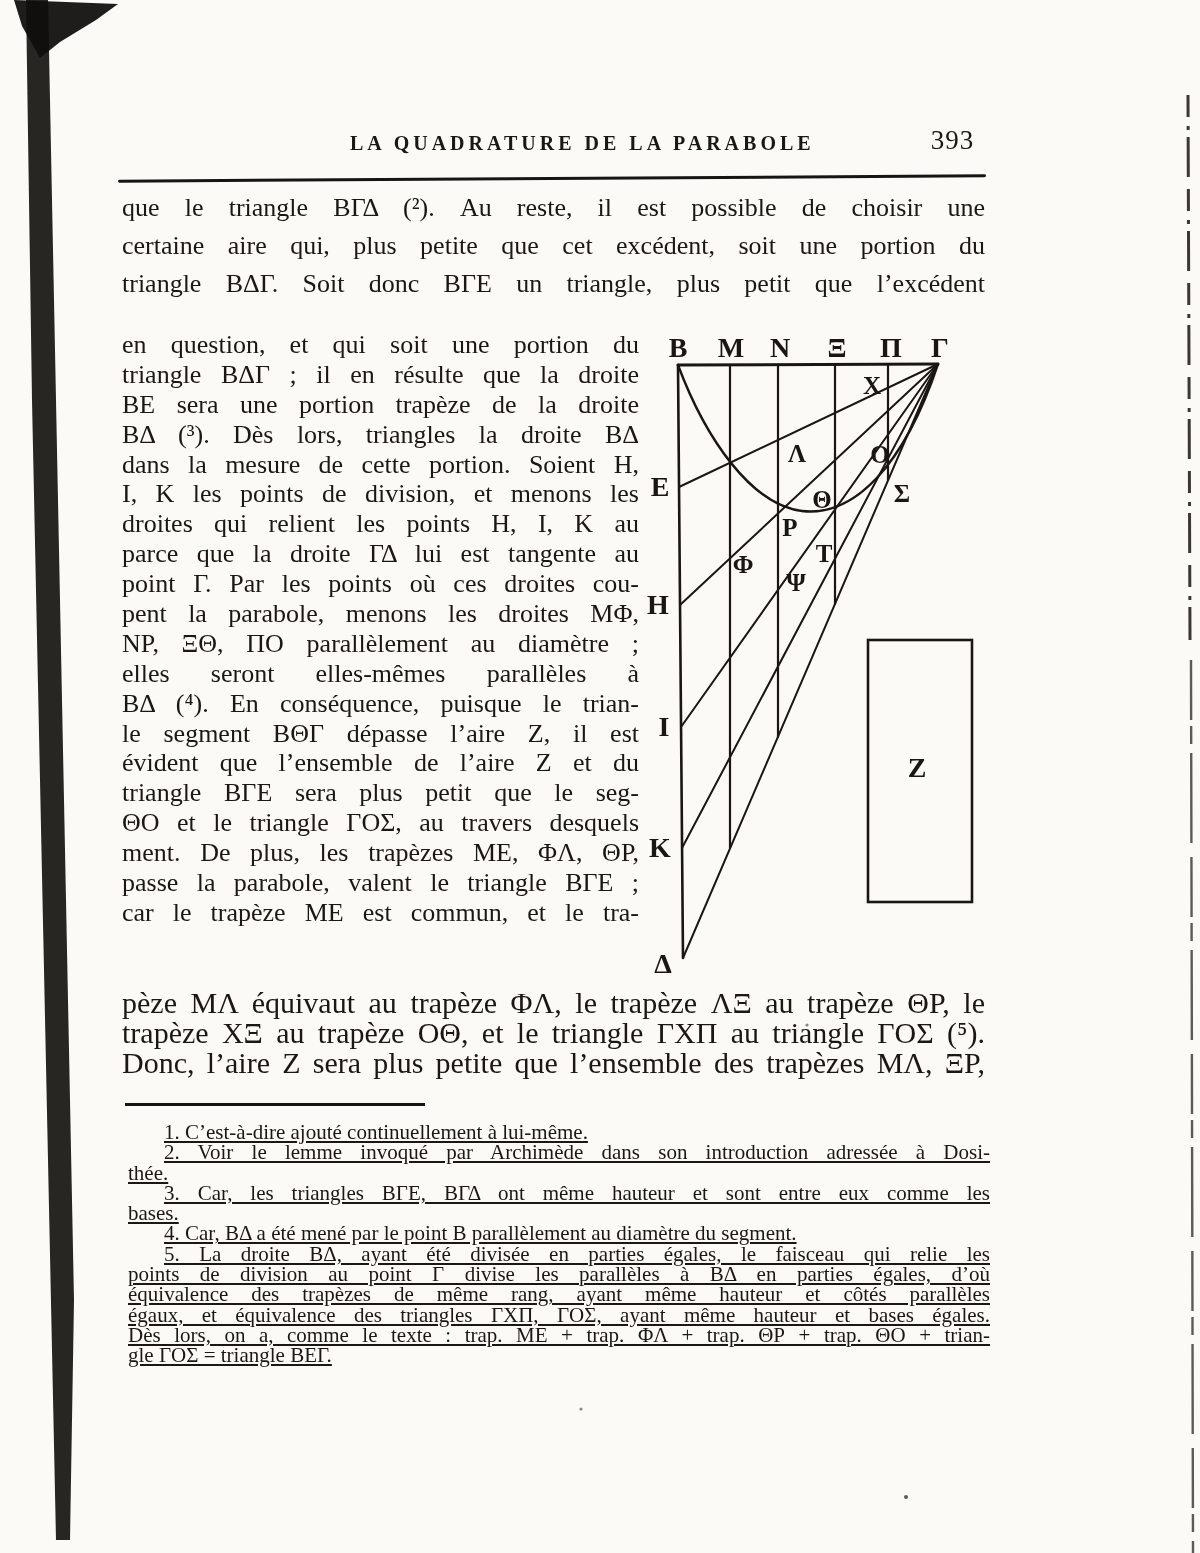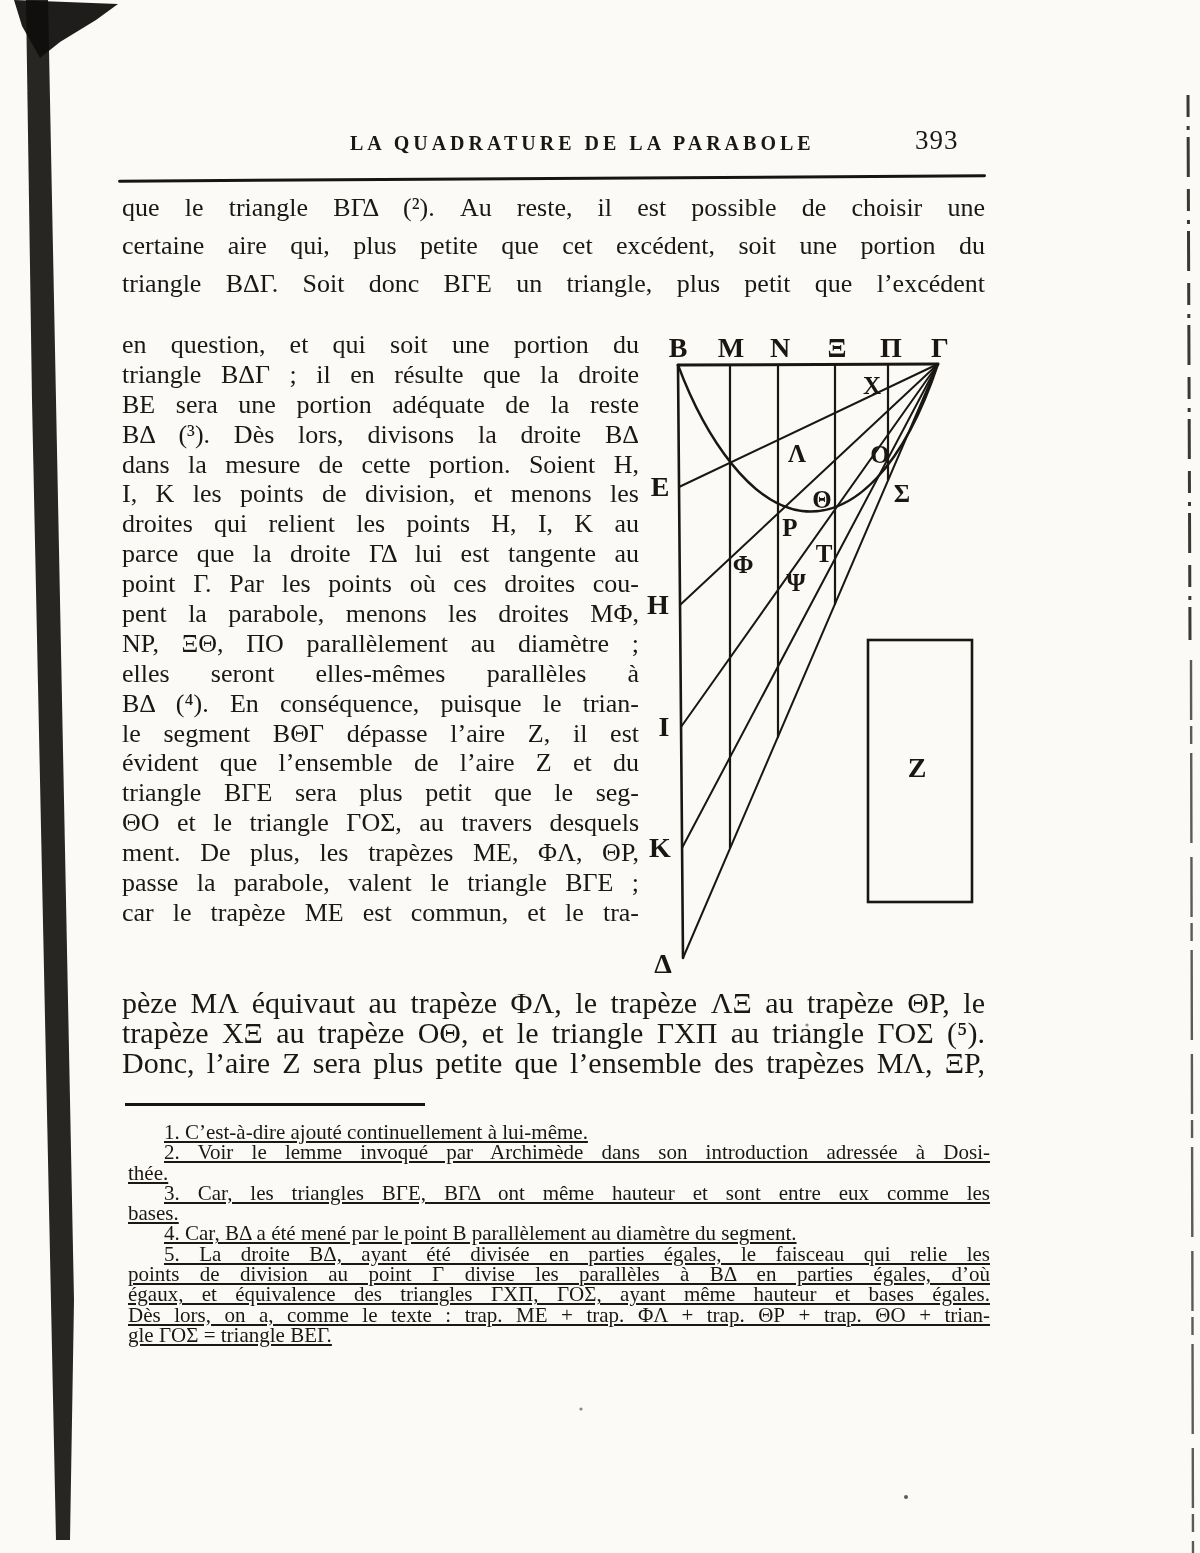--- a/index.html
+++ b/index.html
@@ -13,21 +13,21 @@
     color:#1b1814;
   }
   
   .running-title{
     position:absolute;left:350px;top:132px;width:400px;
     font-size:20px;font-weight:700;letter-spacing:4px;
     text-align:center;white-space:nowrap;
   }
   .page-number{
     position:absolute;left:915px;top:125px;width:75px;
-    font-size:27px;text-align:left;letter-spacing:1px;
+    font-size:27px;text-align:center;letter-spacing:1px;
   }
   .header-rule{
     position:absolute;left:118px;top:177px;width:868px;height:3px;
     background:#171513;transform:rotate(-0.35deg);
     border-radius:2px;
   }
   
   .textblock{position:absolute;}
   .line{
     text-align:justify;
@@ -73,22 +73,22 @@
 
   <div class="textblock para1">
       <div class="line j">que le triangle ΒΓΔ (²). Au reste, il est possible de choisir une</div>
       <div class="line j">certaine aire qui, plus petite que cet excédent, soit une portion du</div>
       <div class="line j">triangle ΒΔΓ. Soit donc ΒΓΕ un triangle, plus petit que l’excédent</div>
     </div>
 
   <div class="textblock colblock">
       <div class="line j">en question, et qui soit une portion du</div>
       <div class="line j">triangle ΒΔΓ ; il en résulte que la droite</div>
-      <div class="line j">ΒΕ sera une portion adéquate de la reste</div>
-      <div class="line j">ΒΔ (³). Dès lors, divisons la droite ΒΔ</div>
+      <div class="line j">ΒΕ sera une portion trapèze de la droite</div>
+      <div class="line j">ΒΔ (³). Dès lors, triangles la droite ΒΔ</div>
       <div class="line j">dans la mesure de cette portion. Soient Η,</div>
       <div class="line j">Ι, Κ les points de division, et menons les</div>
       <div class="line j">droites qui relient les points Η, Ι, Κ au</div>
       <div class="line j">parce que la droite ΓΔ lui est tangente au</div>
       <div class="line j">point Γ. Par les points où ces droites cou-</div>
       <div class="line j">pent la parabole, menons les droites ΜΦ,</div>
       <div class="line j">ΝΡ, ΞΘ, ΠΟ parallèlement au diamètre ;</div>
       <div class="line j">elles seront elles-mêmes parallèles à</div>
       <div class="line j">ΒΔ (⁴). En conséquence, puisque le trian-</div>
       <div class="line j">le segment ΒΘΓ dépasse l’aire Z, il est</div>
@@ -109,20 +109,21 @@
   <div class="footnote-rule"></div>
   <div class="textblock footnotes">
       <div class="line ind">1. C’est-à-dire ajouté continuellement à lui-même.</div>
       <div class="line j ind">2. Voir le lemme invoqué par Archimède dans son introduction adressée à Dosi-</div>
       <div class="line">thée.</div>
       <div class="line j ind">3. Car, les triangles ΒΓΕ, ΒΓΔ ont même hauteur et sont entre eux comme les</div>
       <div class="line">bases.</div>
       <div class="line ind">4. Car, ΒΔ a été mené par le point Β parallèlement au diamètre du segment.</div>
       <div class="line j ind">5. La droite ΒΔ, ayant été divisée en parties égales, le faisceau qui relie les</div>
       <div class="line j">points de division au point Γ divise les parallèles à ΒΔ en parties égales, d’où</div>
+      <div class="line j">équivalence des trapèzes de même rang, ayant même hauteur et côtés parallèles</div>
       <div class="line j">égaux, et équivalence des triangles ΓΧΠ, ΓΟΣ, ayant même hauteur et bases égales.</div>
       <div class="line j">Dès lors, on a, comme le texte : trap. ΜΕ + trap. ΦΛ + trap. ΘΡ + trap. ΘΟ + trian-</div>
       <div class="line">gle ΓΟΣ = triangle ΒΕΓ.</div>
     </div>
 
   <svg class="figure-svg" viewBox="640 330 355 660">
 
     <line x1="678" y1="365" x2="938" y2="364" stroke-width="3"></line>
     <line x1="678" y1="365" x2="683" y2="958" stroke-width="2.6"></line>
 

